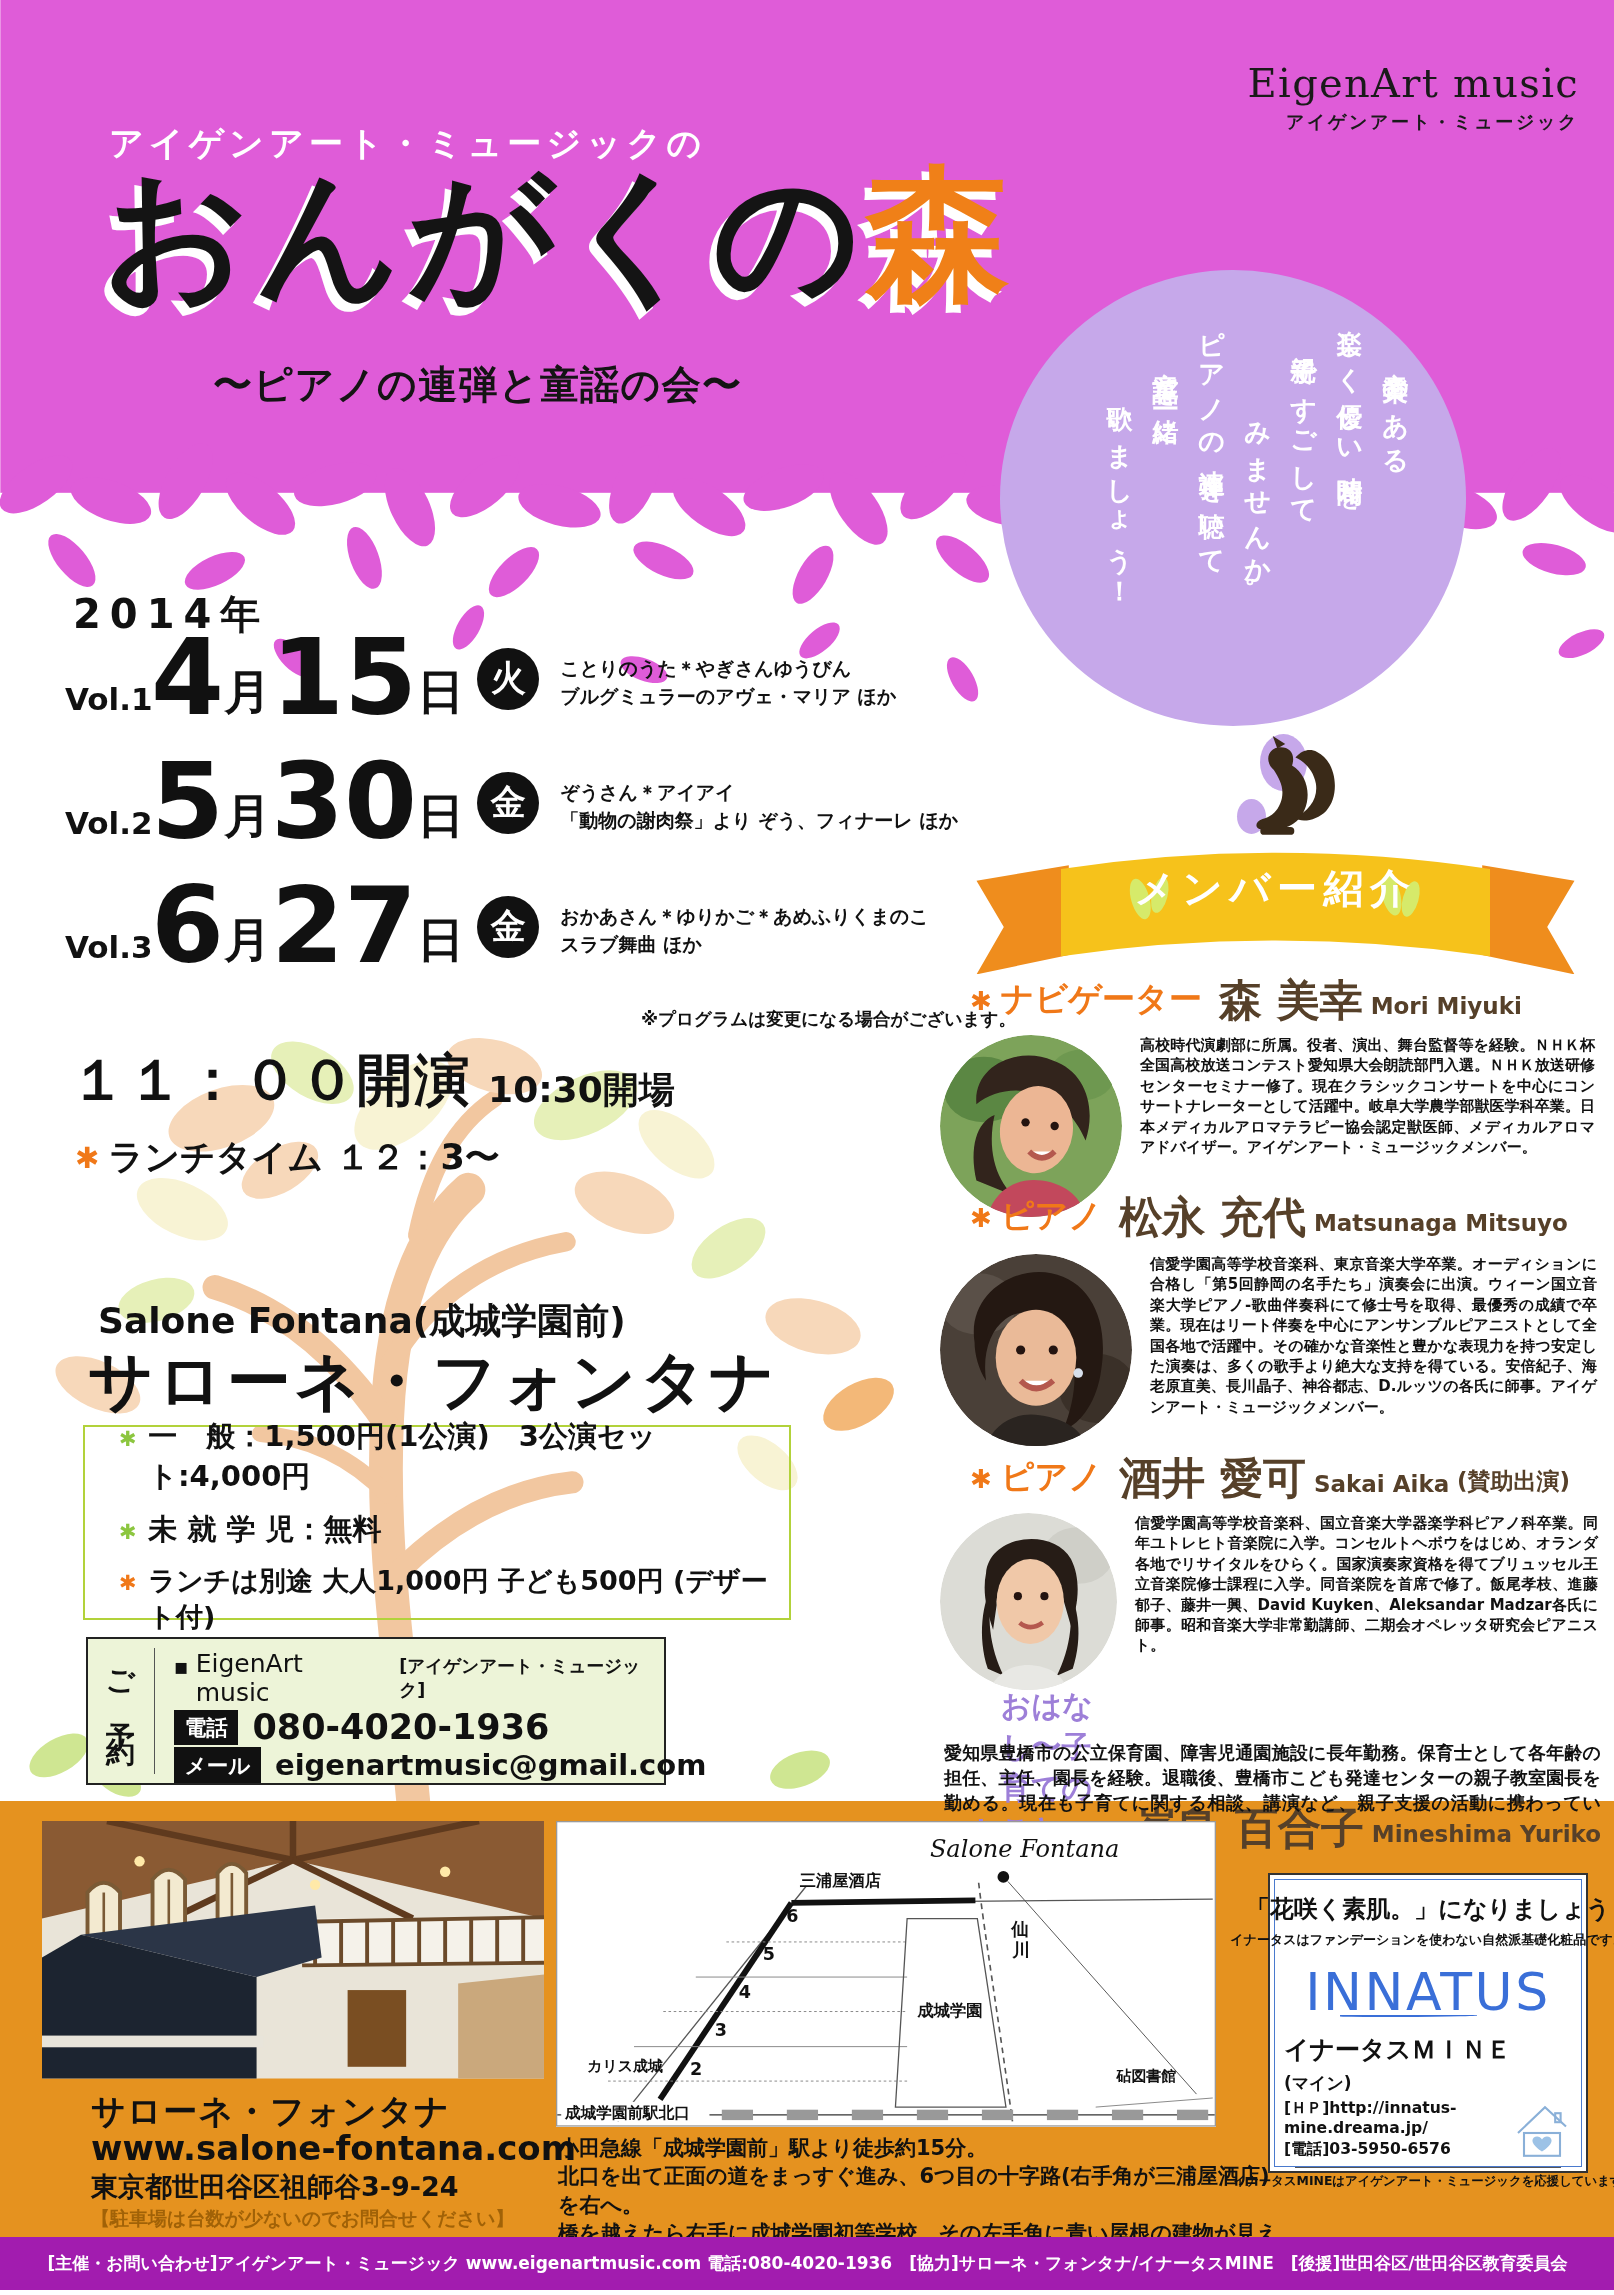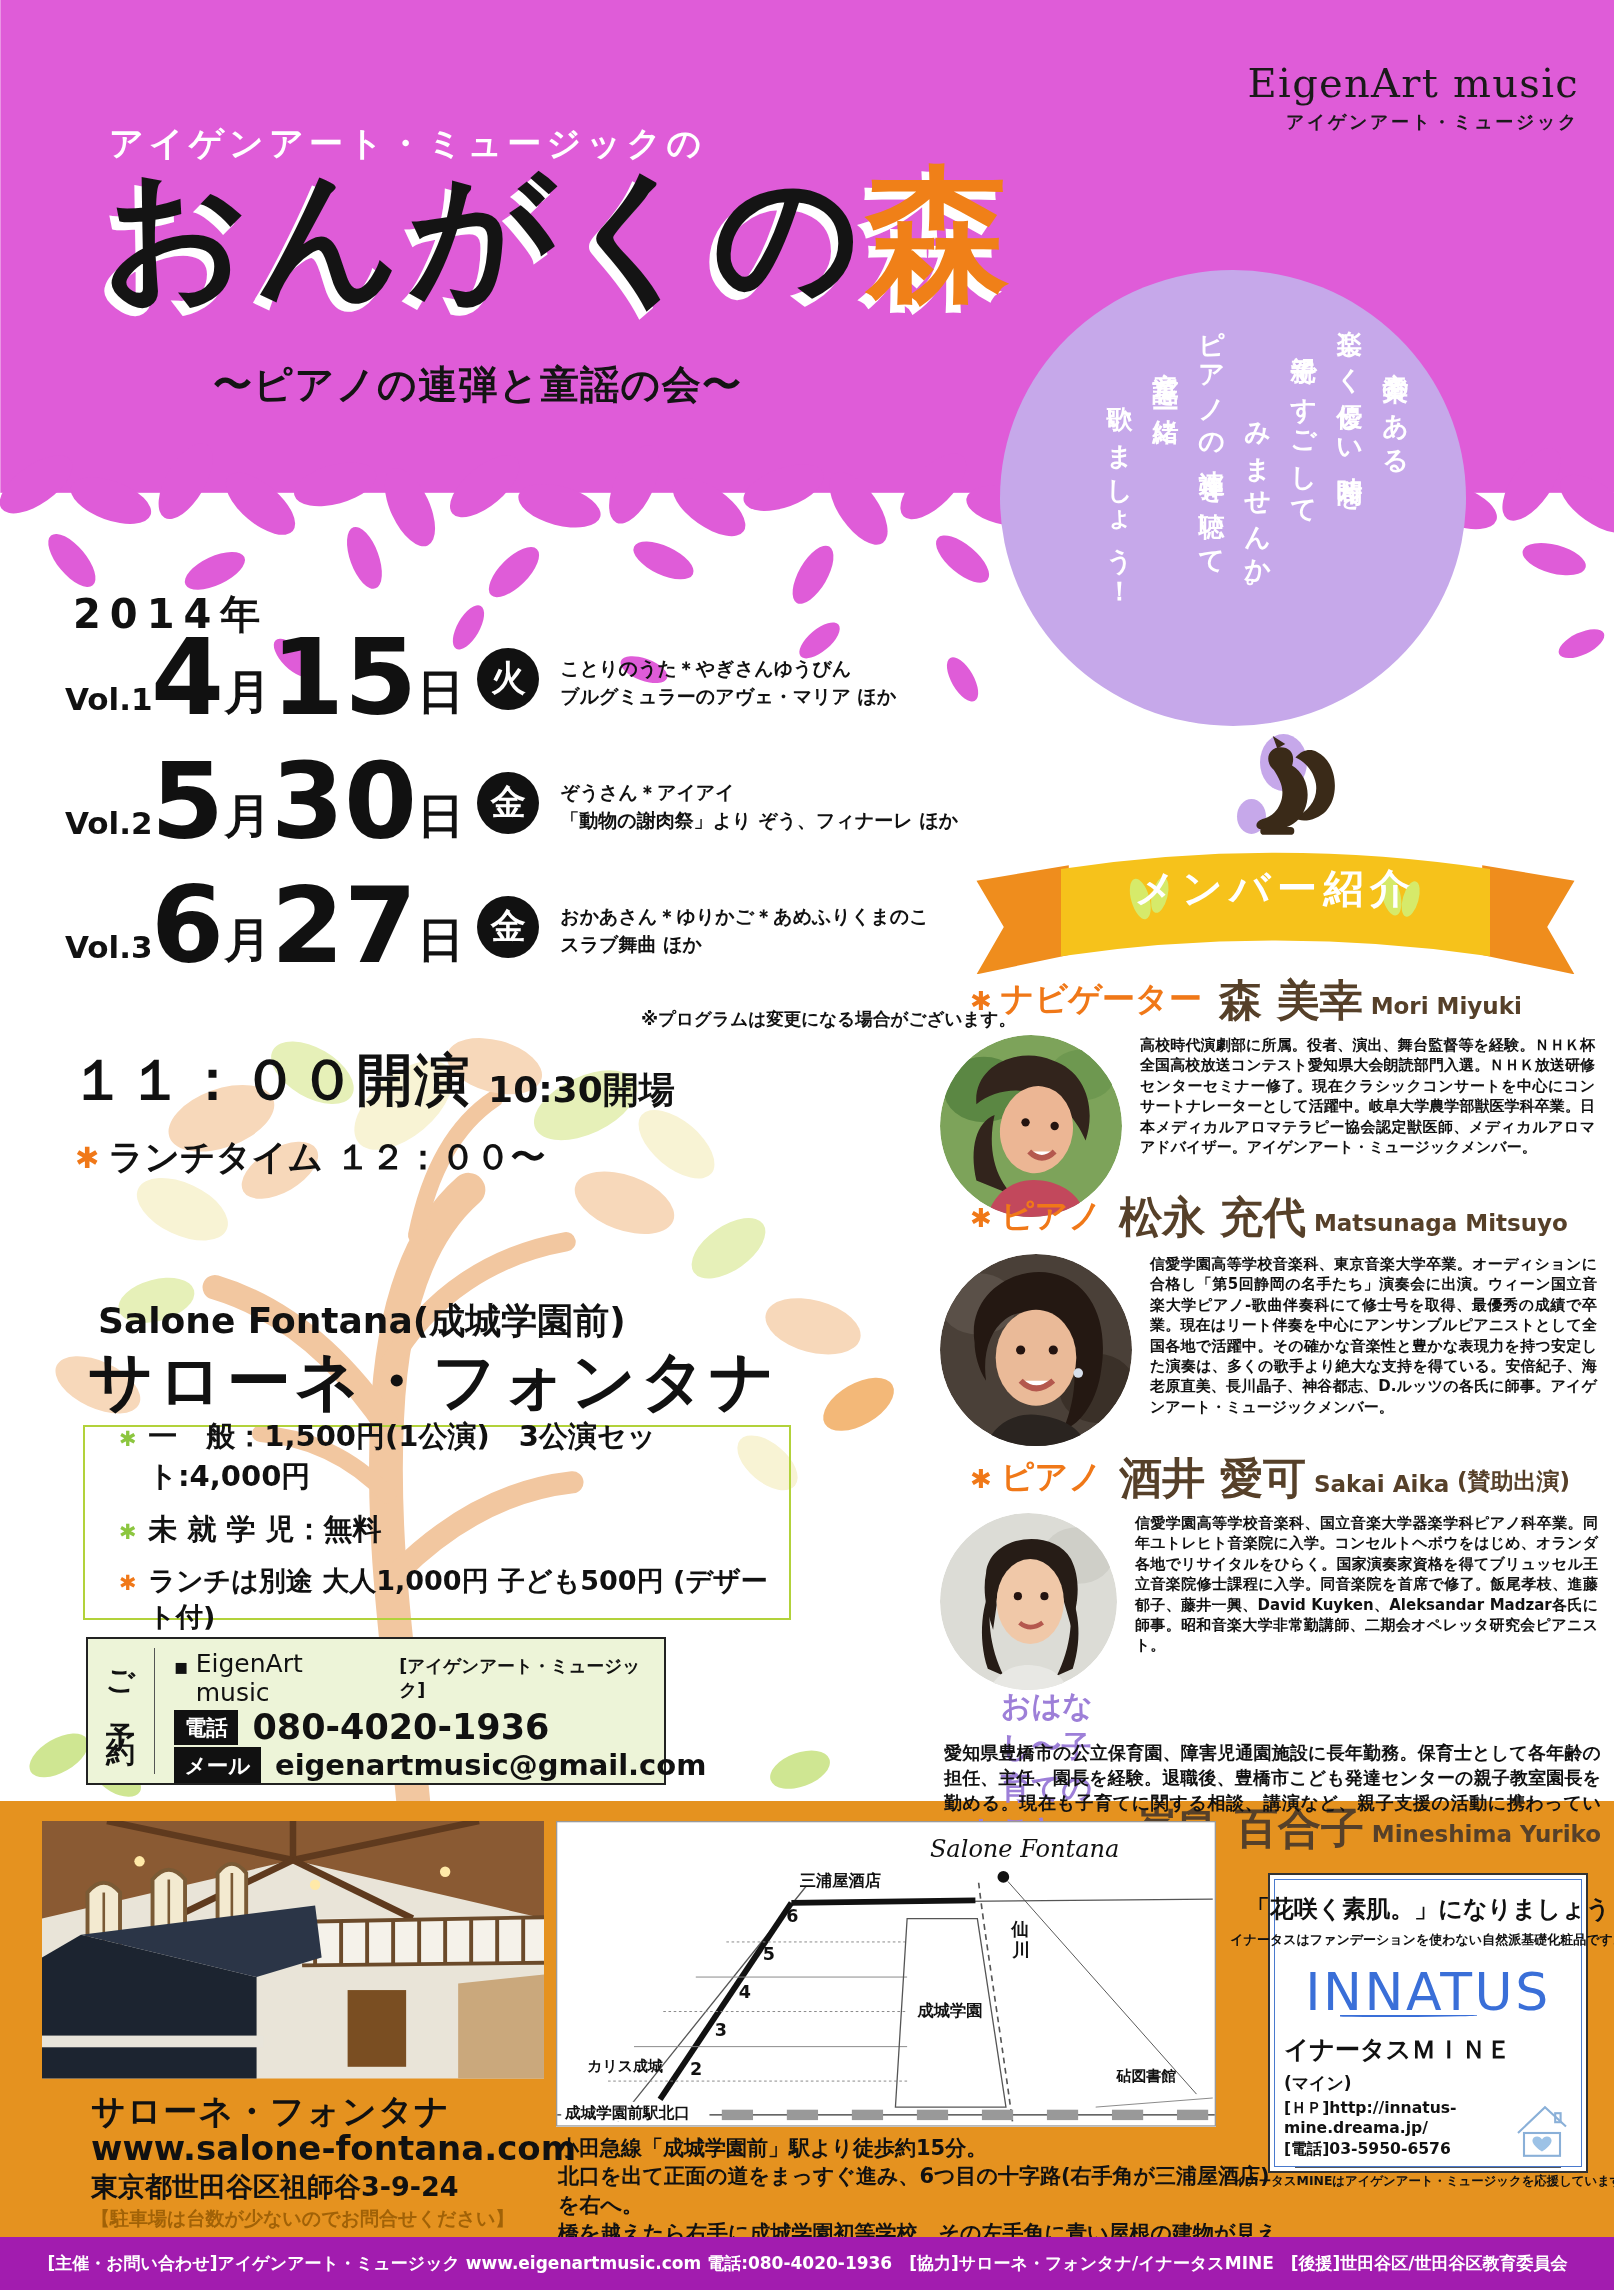--- a/index.html
+++ b/index.html
@@ -287,21 +287,21 @@
 </div>
 
 <div class="abs sched-note">※プログラムは変更になる場合がございます。</div>
 
 <div class="abs time-line">
   <span class="time-main">１１：００開演</span>
   <span class="time-open">10:30開場</span>
 </div>
 <div class="abs lunch-line">
   <span class="lunch-flower">✱</span>
-  <span class="lunch-text">ランチタイム １２：００〜</span>
+  <span class="lunch-text">ランチタイム １２：3〜</span>
 </div>
 <div class="abs venue-en">Salone Fontana(成城学園前)</div>
 <div class="abs venue-ja">サローネ・フォンタナ</div>
 
 <div class="abs price-box">
   <div class="price-row">
     <span class="pb pb-green">✱</span>
     <span class="price-text">一　般：1,500円(1公演)　3公演セット:4,000円</span>
   </div>
   <div class="price-row">

